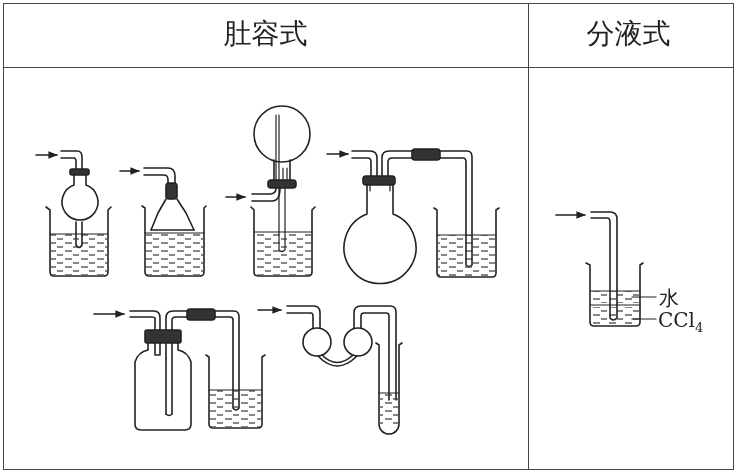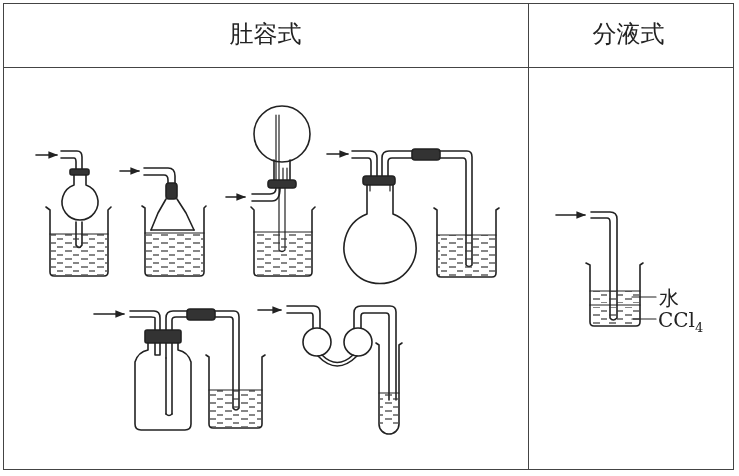--- a/index.html
+++ b/index.html
@@ -4,21 +4,21 @@
 <style>
   html, body { margin: 0; padding: 0; background: #ffffff; }
   body { width: 739px; height: 476px; position: relative; overflow: hidden;
          font-family: "DejaVu Serif", "Liberation Serif", serif; color: #222; }
   .table { position: absolute; left: 3px; top: 3px; width: 731px; height: 467px;
            border: 1.5px solid #444; box-sizing: border-box; }
   .hline { position: absolute; left: 3px; top: 67px; width: 731px; height: 0;
            border-top: 1.5px solid #444; }
   .vline { position: absolute; left: 528px; top: 3px; width: 0; height: 467px;
            border-left: 1.2px solid #444; }
-  .hdr { position: absolute; top: 14px; font-size: 24px; line-height: 40px;
+  .hdr { position: absolute; top: 14px; font-size: 28px; line-height: 40px;
          text-align: center; font-family: "DejaVu Sans", "Liberation Sans", sans-serif;
          font-weight: 300; color: #222; }
   .hdr-left { left: 3px; width: 525px; }
   .hdr-right { left: 526px; width: 205px; }
   svg { position: absolute; left: 0; top: 0; }
   .lbl { font-family: "DejaVu Serif", "Liberation Serif", serif; font-size: 20px; fill: #222; }
   .lbl-sub { font-size: 13px; }
 </style>
 </head>
 <body>

